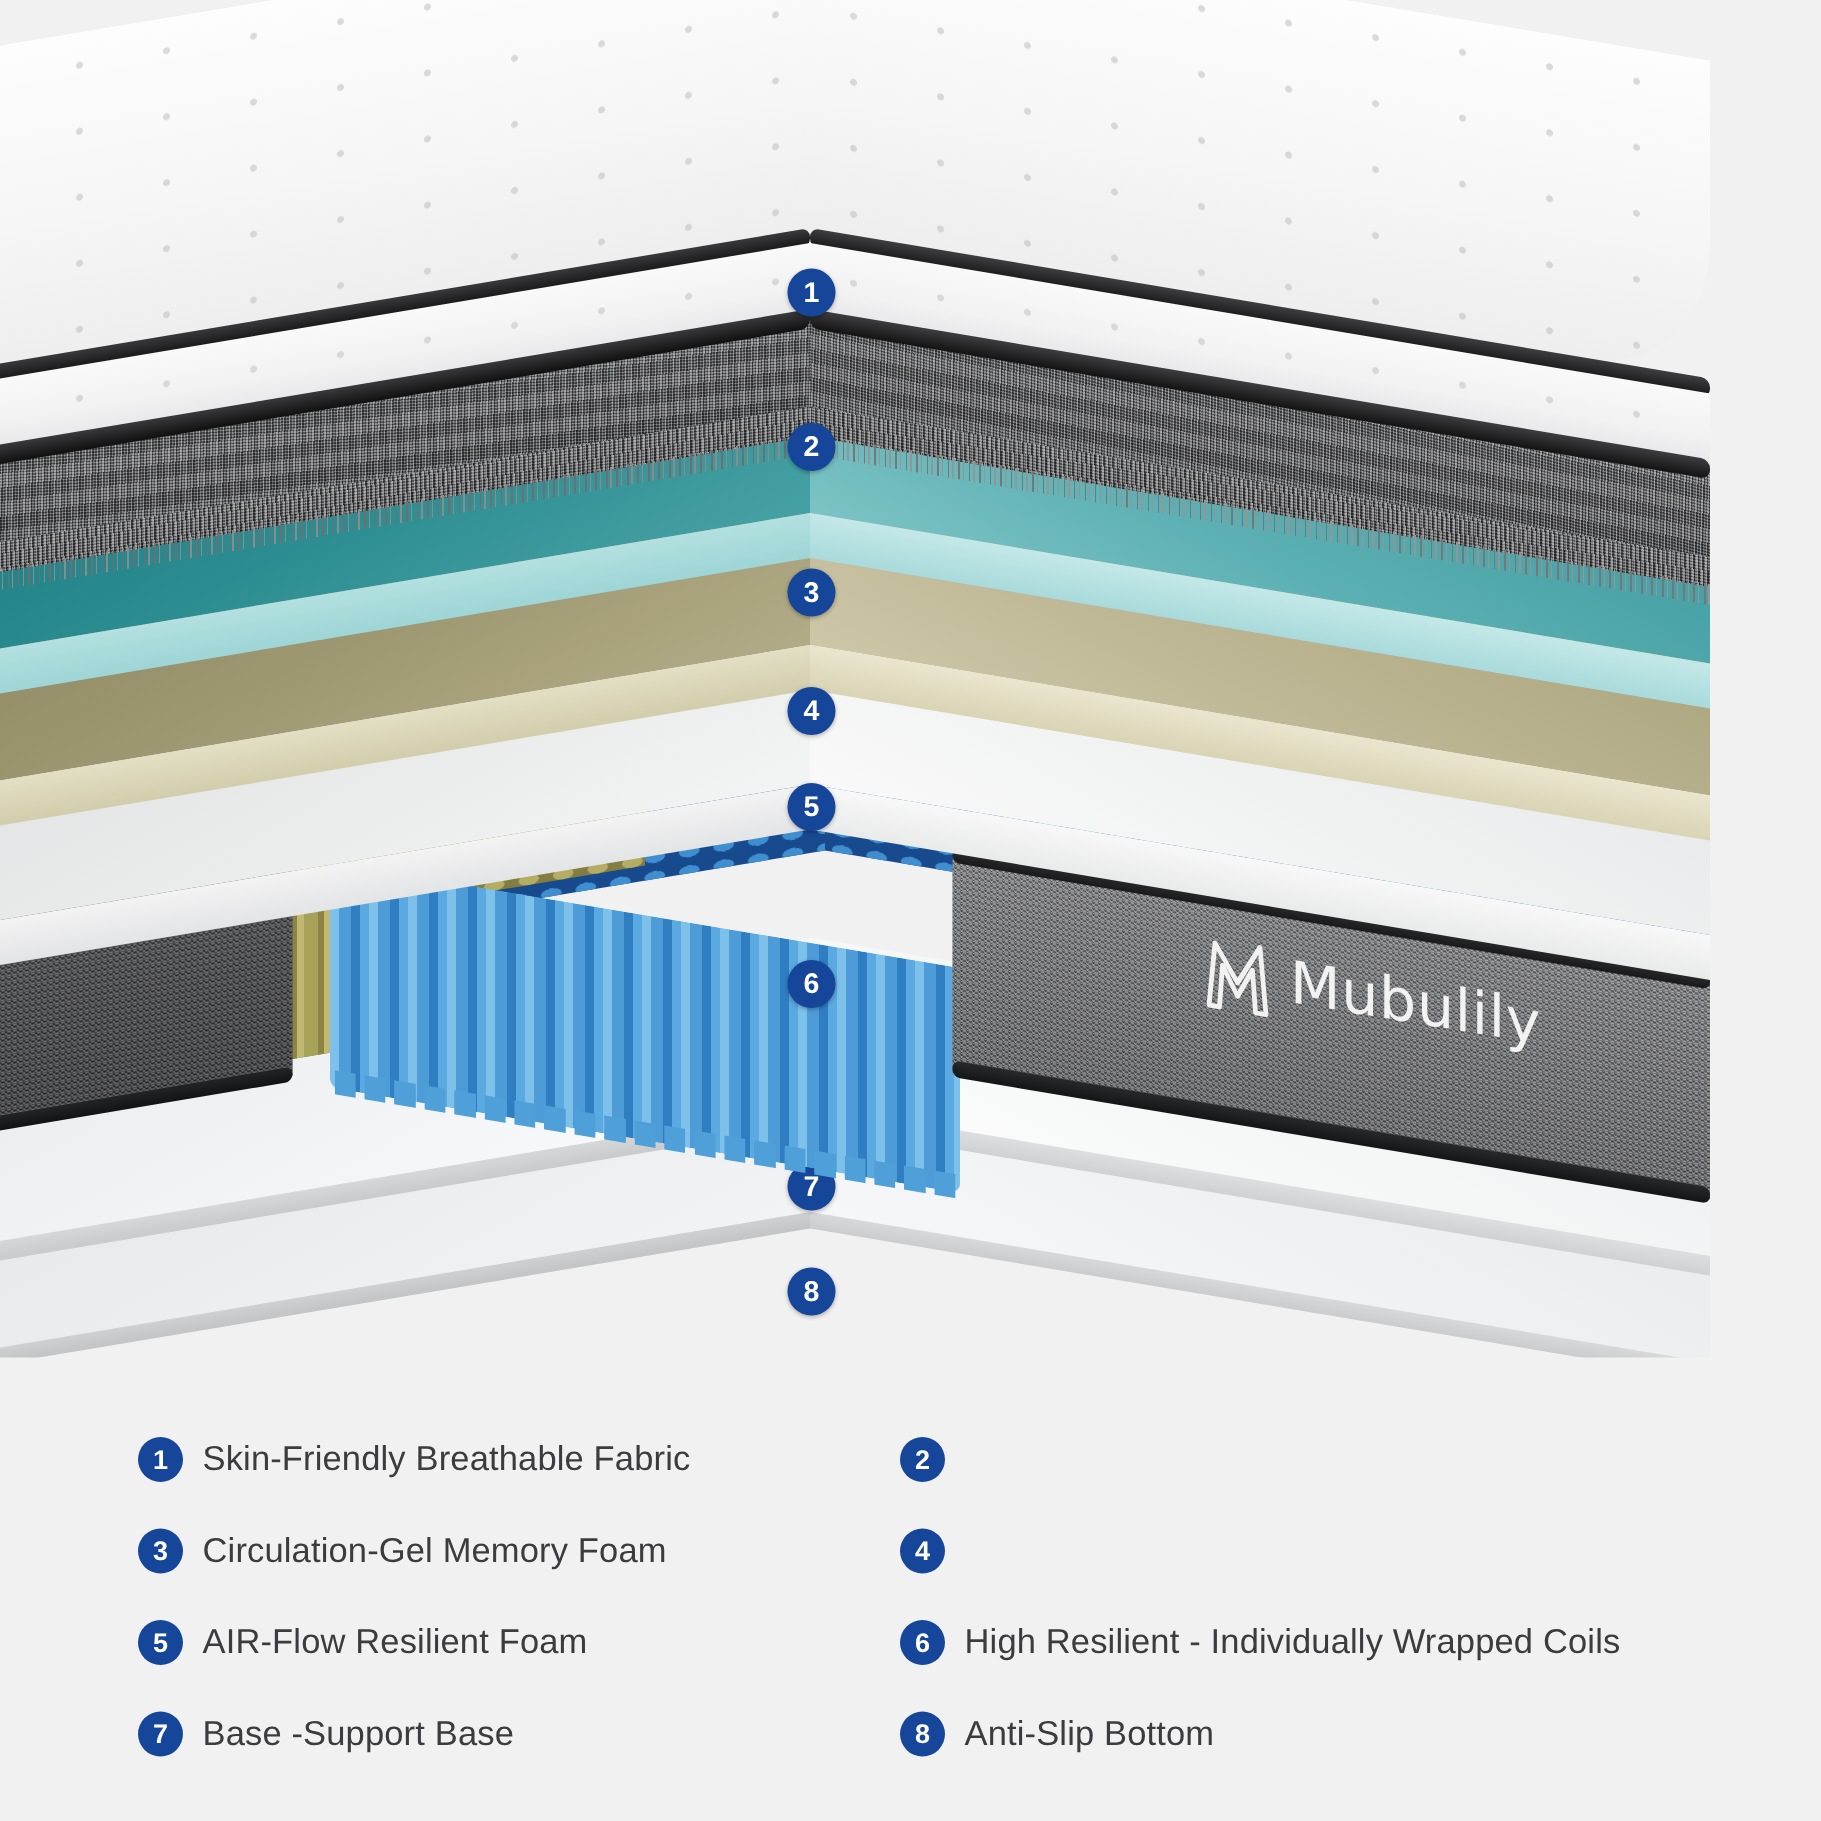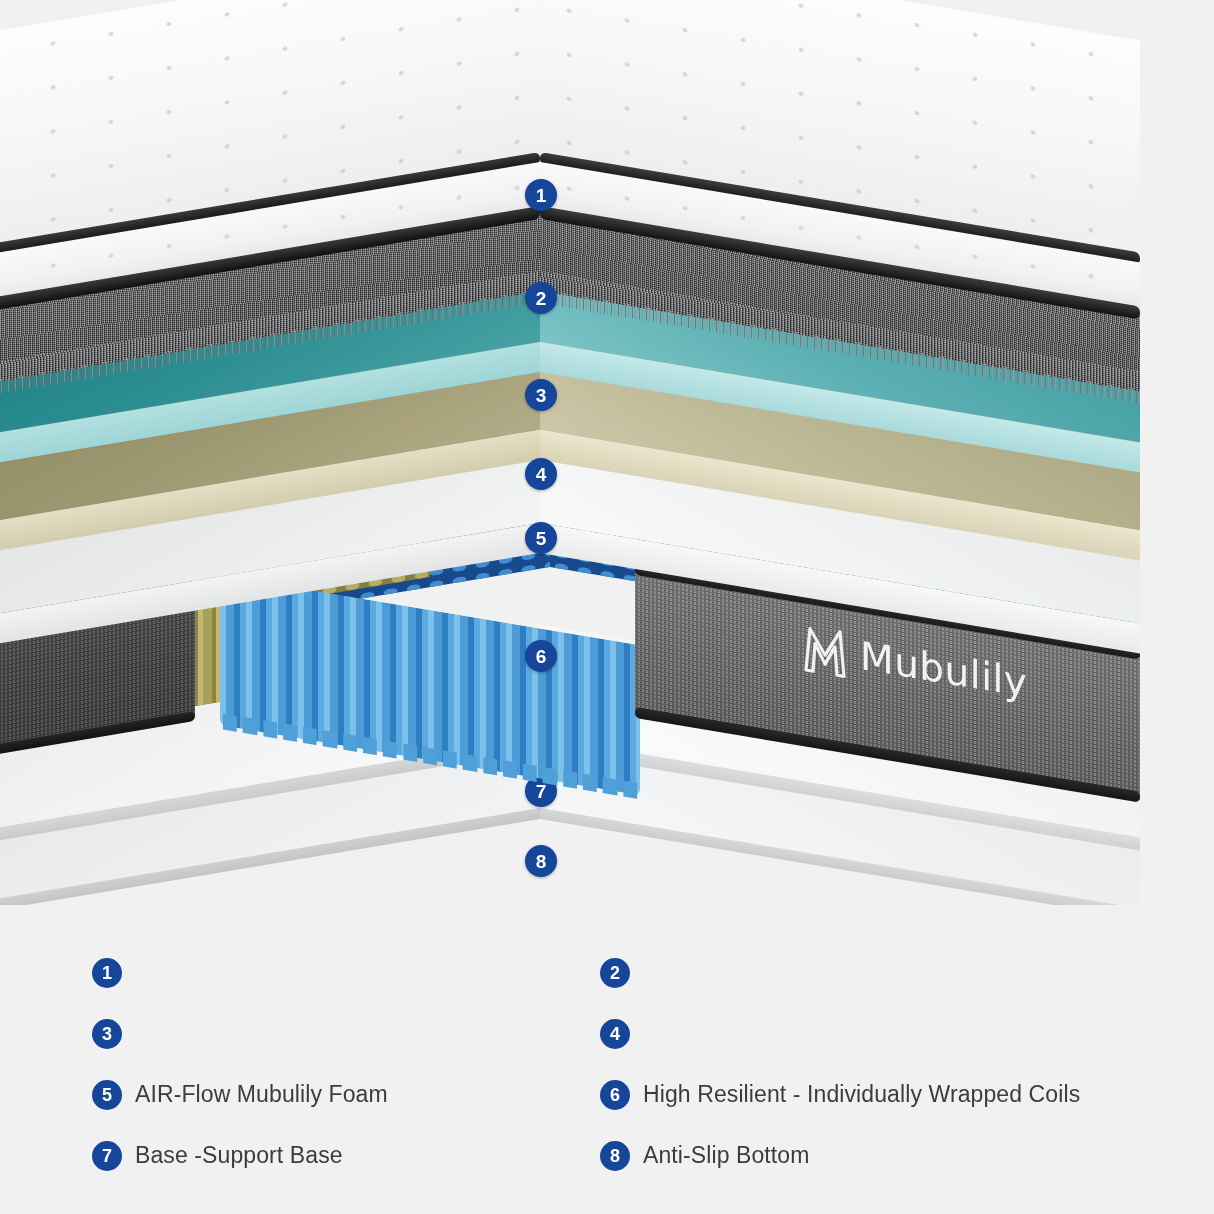--- a/index.html
+++ b/index.html
@@ -279,27 +279,29 @@
     </div>
     <div class="badge badge-dia" style="left:525px;top:179px;background:#16469a;">1</div>
 
   </div>
 
   <div id="legend">
 
     <div class="legend-col" style="left:92px;top:37px;">
       <div class="legend-row">
         <span class="legend-badge" style="background:#16469a;">1</span>
+        <span class="legend-text">Skin-Friendly  Breathable Fabric</span>
       </div>
       <div class="legend-row">
         <span class="legend-badge" style="background:#16469a;">3</span>
+        <span class="legend-text">Circulation-Gel Memory Foam</span>
       </div>
       <div class="legend-row">
         <span class="legend-badge" style="background:#16469a;">5</span>
-        <span class="legend-text">AIR-Flow Mubulily Foam</span>
+        <span class="legend-text">AIR-Flow Resilient Foam</span>
       </div>
       <div class="legend-row">
         <span class="legend-badge" style="background:#16469a;">7</span>
         <span class="legend-text">Base -Support Base</span>
       </div>
     </div>
 
     <div class="legend-col" style="left:600px;top:37px;">
       <div class="legend-row">
         <span class="legend-badge" style="background:#16469a;">2</span>

